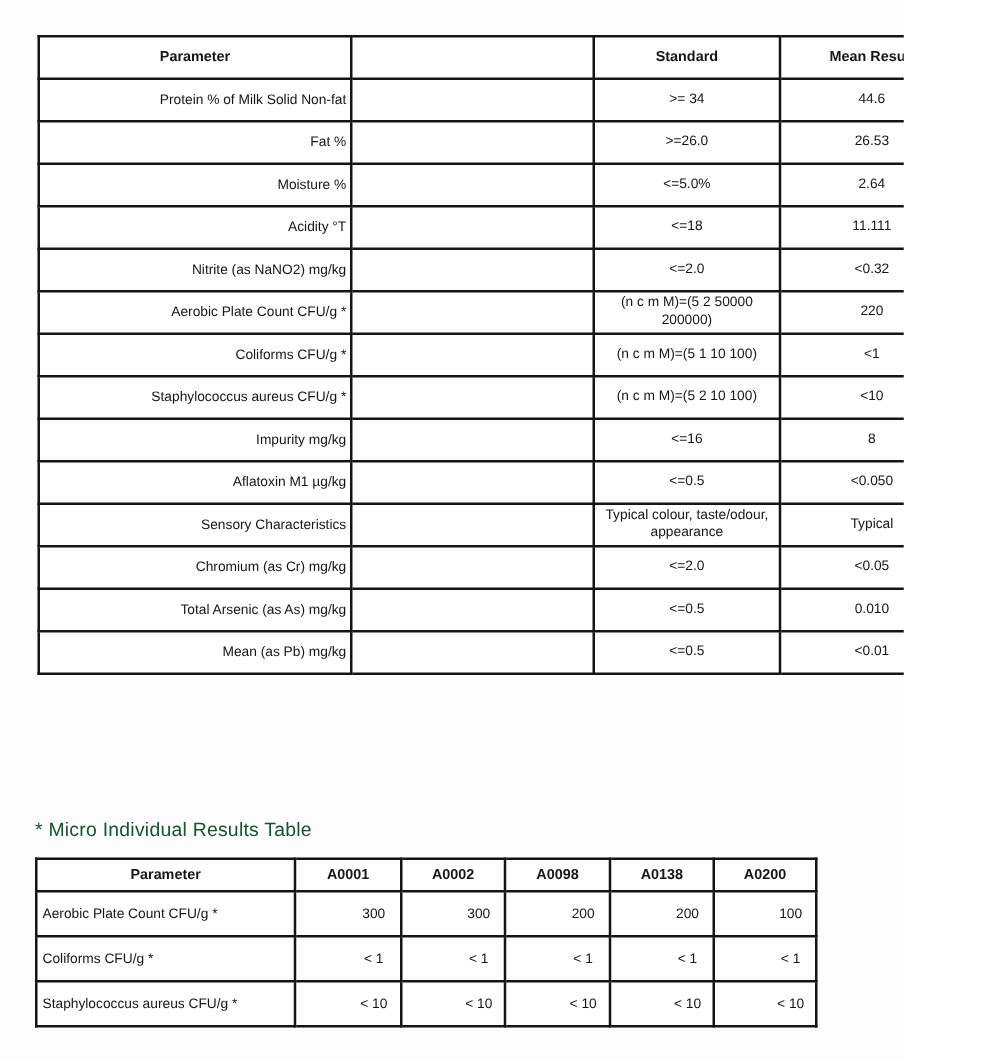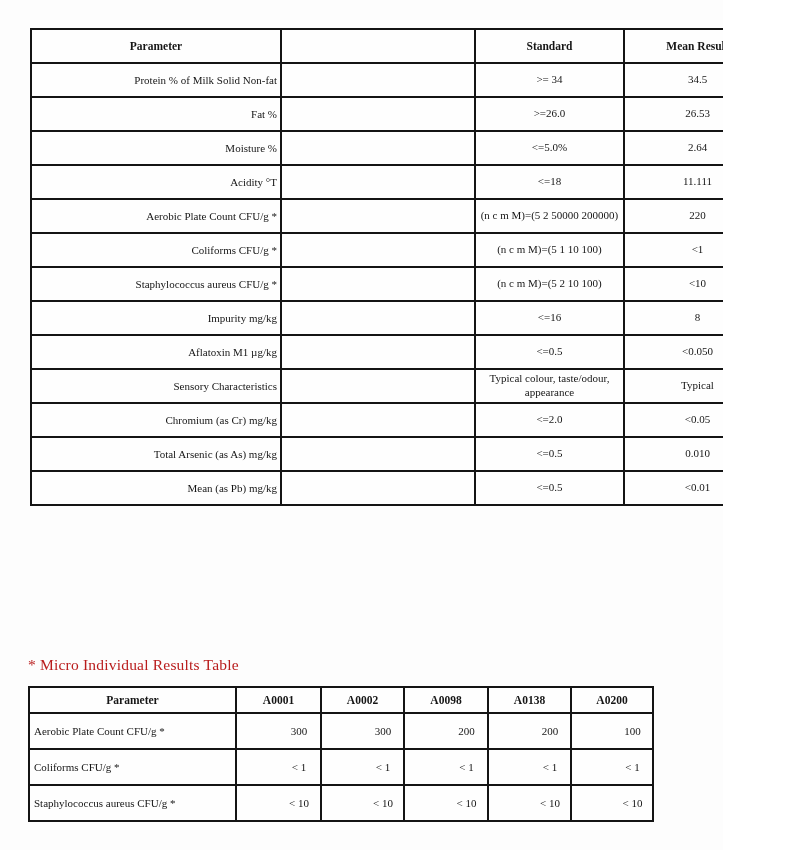--- a/index.html
+++ b/index.html
@@ -2,21 +2,21 @@
 <html><head>
 <meta charset="utf-8">
 <style>
   * { box-sizing: border-box; margin: 0; padding: 0; }
   html, body { background: #ffffff; }
   .page {
     position: relative;
     width: 723px;
     height: 850px;
     background: #fdfdfd;
-    font-family: Liberation Serif, serif;
+    font-family: Liberation Sans, sans-serif;
     color: #161616;
     overflow: hidden;
   }
 
   
   .main-table {
     position: absolute;
     left: 30px;
     top: 28px;
     width: 740px;
@@ -45,21 +45,21 @@
   .main-table td.param-cell { text-align: right; padding: 2px 3px 2px 4px; }
   .main-table td.standard-cell,
   .main-table td.result-cell { text-align: center; padding: 2px 4px; line-height: 1.25; }
 
   
   .micro-heading {
     position: absolute;
     left: 28px;
     top: 656px;
     font-size: 15.5px;
-    color: #b91c1c;
+    color: #14532d;
     letter-spacing: 0.2px;
   }
   .micro-table {
     position: absolute;
     left: 28px;
     top: 686px;
     width: 624px;
     border-collapse: collapse;
     table-layout: fixed;
   }
@@ -129,39 +129,45 @@
         <th></th>
         <th>Standard</th>
         <th>Mean Result</th>
       </tr>
     </thead>
     <tbody id="main-tbody">
         <tr>
           <td class="param-cell">Protein % of Milk Solid Non-fat</td>
           <td class="blank-cell"></td>
           <td class="standard-cell">&gt;= 34</td>
-          <td class="result-cell">34.5</td>
+          <td class="result-cell">44.6</td>
         </tr>
         <tr>
           <td class="param-cell">Fat %</td>
           <td class="blank-cell"></td>
           <td class="standard-cell">&gt;=26.0</td>
           <td class="result-cell">26.53</td>
         </tr>
         <tr>
           <td class="param-cell">Moisture %</td>
           <td class="blank-cell"></td>
           <td class="standard-cell">&lt;=5.0%</td>
           <td class="result-cell">2.64</td>
         </tr>
         <tr>
           <td class="param-cell">Acidity °T</td>
           <td class="blank-cell"></td>
           <td class="standard-cell">&lt;=18</td>
           <td class="result-cell">11.111</td>
+        </tr>
+        <tr>
+          <td class="param-cell">Nitrite (as NaNO2) mg/kg</td>
+          <td class="blank-cell"></td>
+          <td class="standard-cell">&lt;=2.0</td>
+          <td class="result-cell">&lt;0.32</td>
         </tr>
         <tr>
           <td class="param-cell">Aerobic Plate Count CFU/g *</td>
           <td class="blank-cell"></td>
           <td class="standard-cell">(n c m M)=(5 2 50000 200000)</td>
           <td class="result-cell">220</td>
         </tr>
         <tr>
           <td class="param-cell">Coliforms CFU/g *</td>
           <td class="blank-cell"></td>

